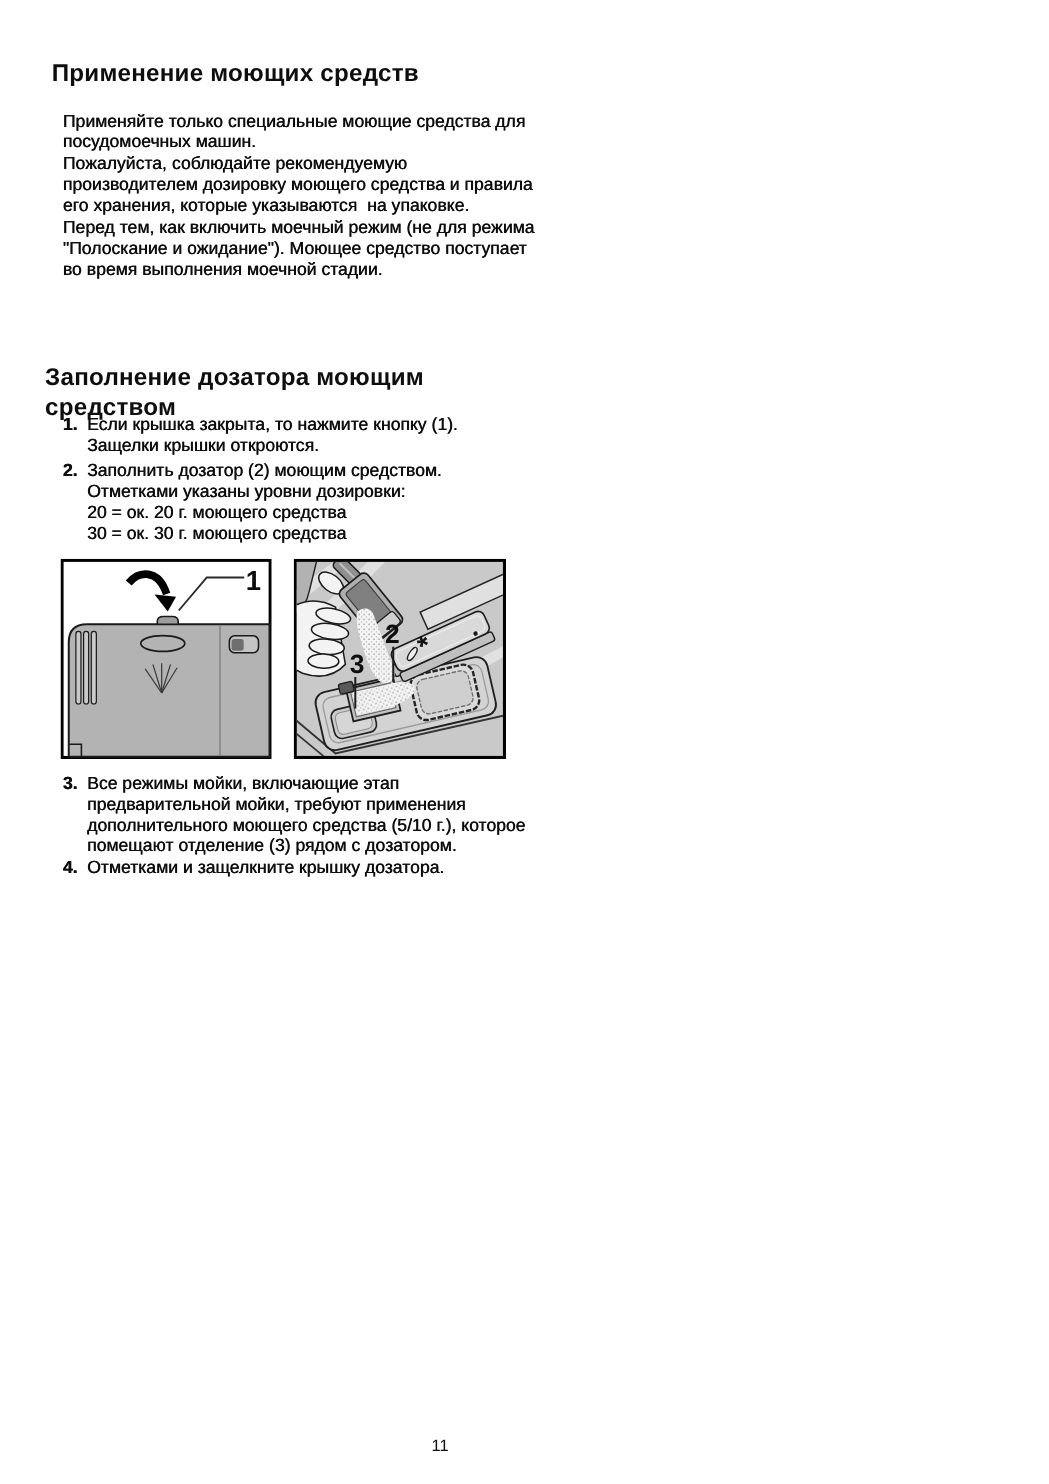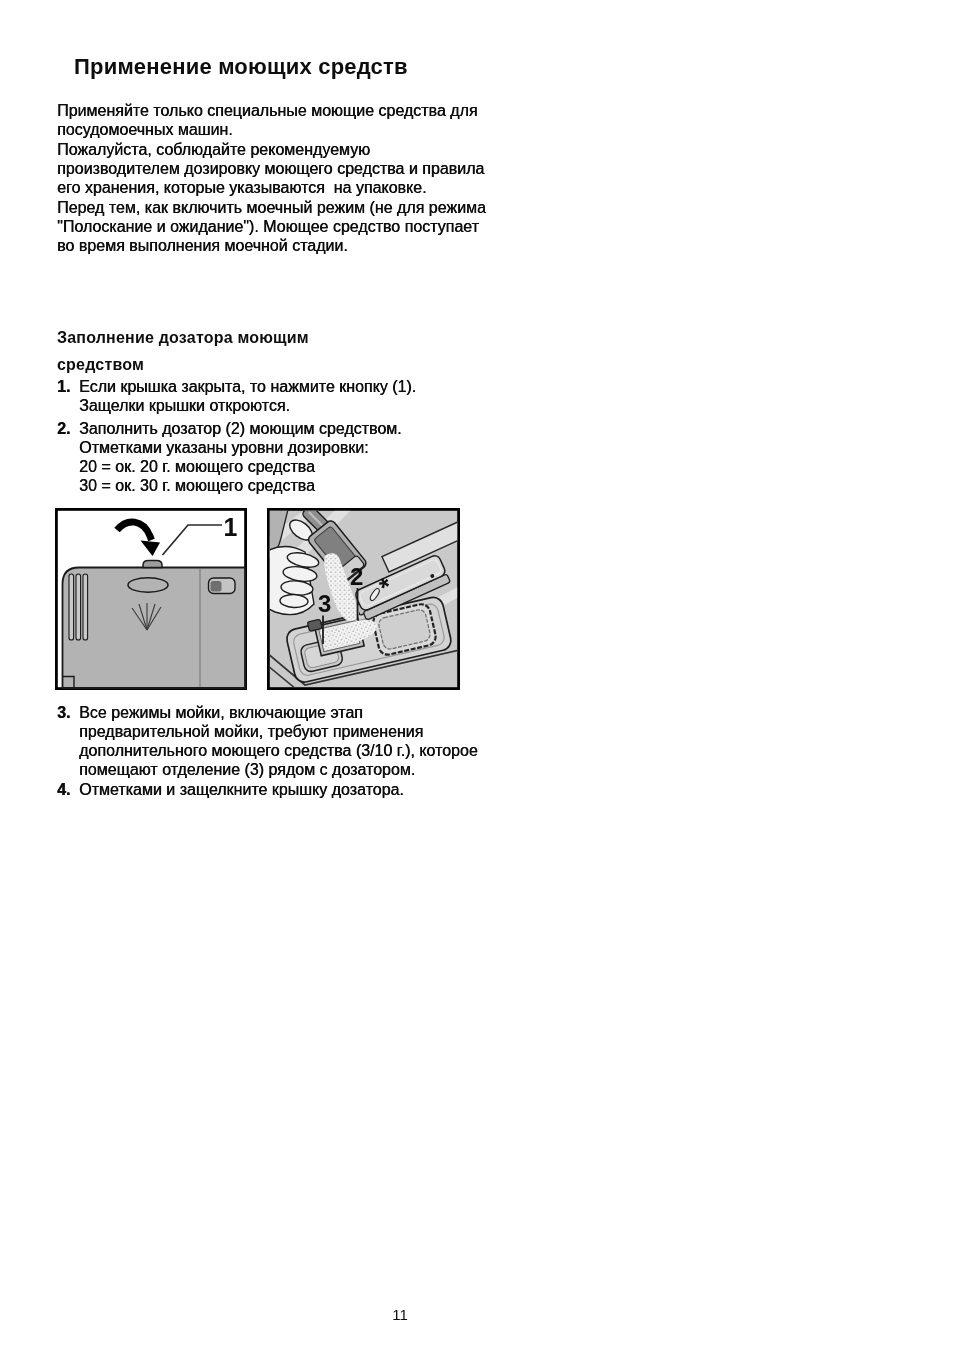--- a/index.html
+++ b/index.html
@@ -4,27 +4,27 @@
 <title>Manual page</title>
 <style>
   html,body{margin:0;padding:0;}
   body{
     width:954px;height:1349px;position:relative;overflow:hidden;
     background:#ffffff;color:#0e0e0e;
     font-family:"Liberation Sans", sans-serif;
   }
   .scan{ text-shadow:0.45px 0 0 currentColor; }
   .h1{
-    position:absolute;left:74px;top:39px;
+    position:absolute;left:47px;top:39px;
     font-size:22px;font-weight:700;line-height:26px;letter-spacing:0.2px;
     white-space:pre-wrap;
   }
   .h2{
-    position:absolute;left:57px;top:311px;
-    font-size:16px;font-weight:700;line-height:27px;letter-spacing:0.2px;
+    position:absolute;left:41px;top:311px;
+    font-size:22px;font-weight:700;line-height:27px;letter-spacing:0.2px;
     white-space:pre-wrap;
   }
   .paras{
     position:absolute;left:57px;top:78px;width:440px;
     font-size:16px;line-height:19px;margin-top:23px;
   }
   .paras p{margin:0 0 1px 0;white-space:pre-wrap;}
   .step{
     position:absolute;left:57px;width:440px;
     font-size:16px;line-height:19px;
@@ -70,21 +70,21 @@
   <span class="num">2.</span>
   <span class="txt">Заполнить дозатор (2) моющим средством.
 Отметками указаны уровни дозировки:
 20 = ок. 20 г. моющего средства
 30 = ок. 30 г. моющего средства</span>
 </div>
 <div class="step step3 scan">
   <span class="num">3.</span>
   <span class="txt">Все режимы мойки, включающие этап
 предварительной мойки, требуют применения
-дополнительного моющего средства (3/10 г.), которое
+дополнительного моющего средства (5/10 г.), которое
 помещают отделение (3) рядом с дозатором.</span>
 </div>
 <div class="step step4 scan">
   <span class="num">4.</span>
   <span class="txt">Отметками и защелкните крышку дозатора.</span>
 </div>
 
 <div class="fig fig-left">
   <svg viewBox="0 0 192 182" width="192" height="182">
     <rect x="1.4" y="1.4" width="189.2" height="179.2" fill="#ffffff" stroke="#000000" stroke-width="2.8"></rect>

